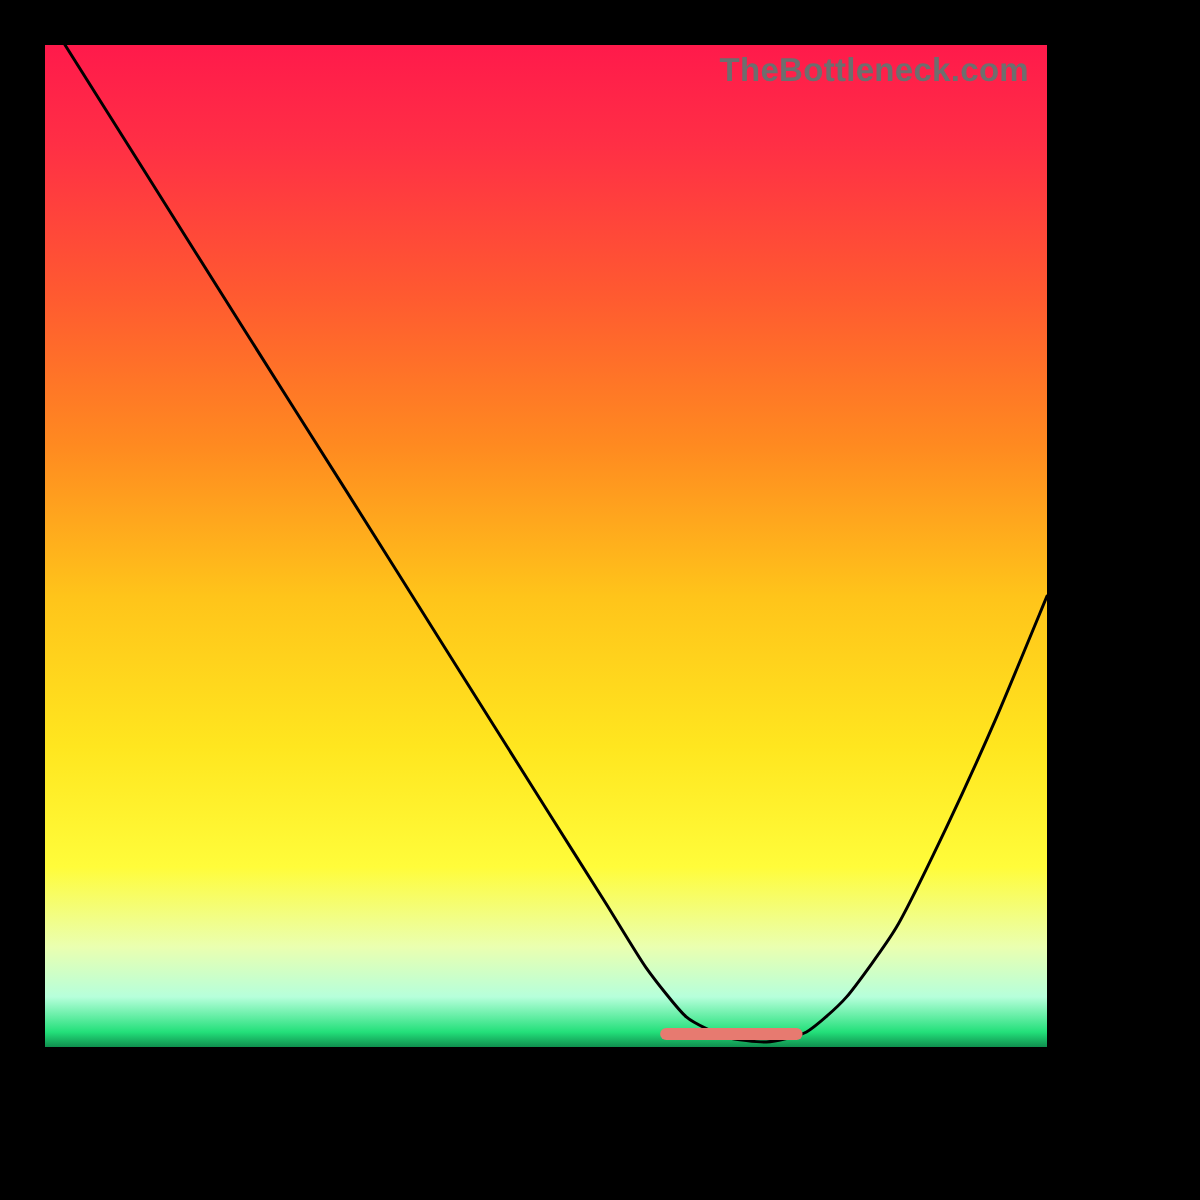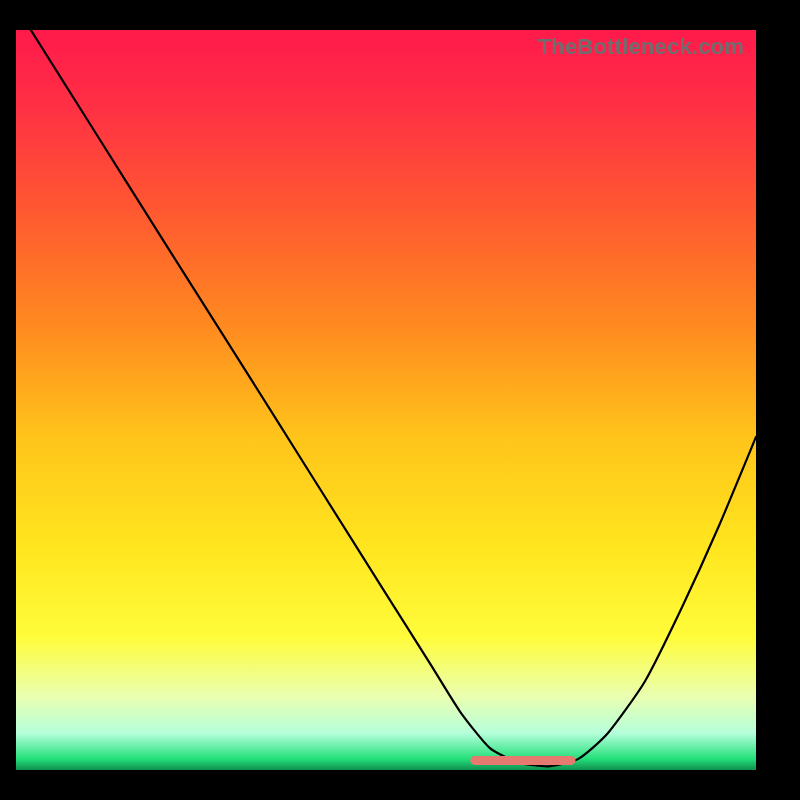--- a/index.html
+++ b/index.html
@@ -11,23 +11,23 @@
     overflow: hidden;
   }
   .frame {
     position: relative;
     width: 800px;
     height: 800px;
     background: #000;
   }
   .plot-area {
     position: absolute;
-    left: 16px;
+    left: 30px;
     top: 30px;
-    width: 740px;
+    width: 668px;
     height: 740px;
     overflow: hidden;
   }
   .gradient {
     position: absolute;
     inset: 0;
   }
   .watermark {
     position: absolute;
     top: 4px;

